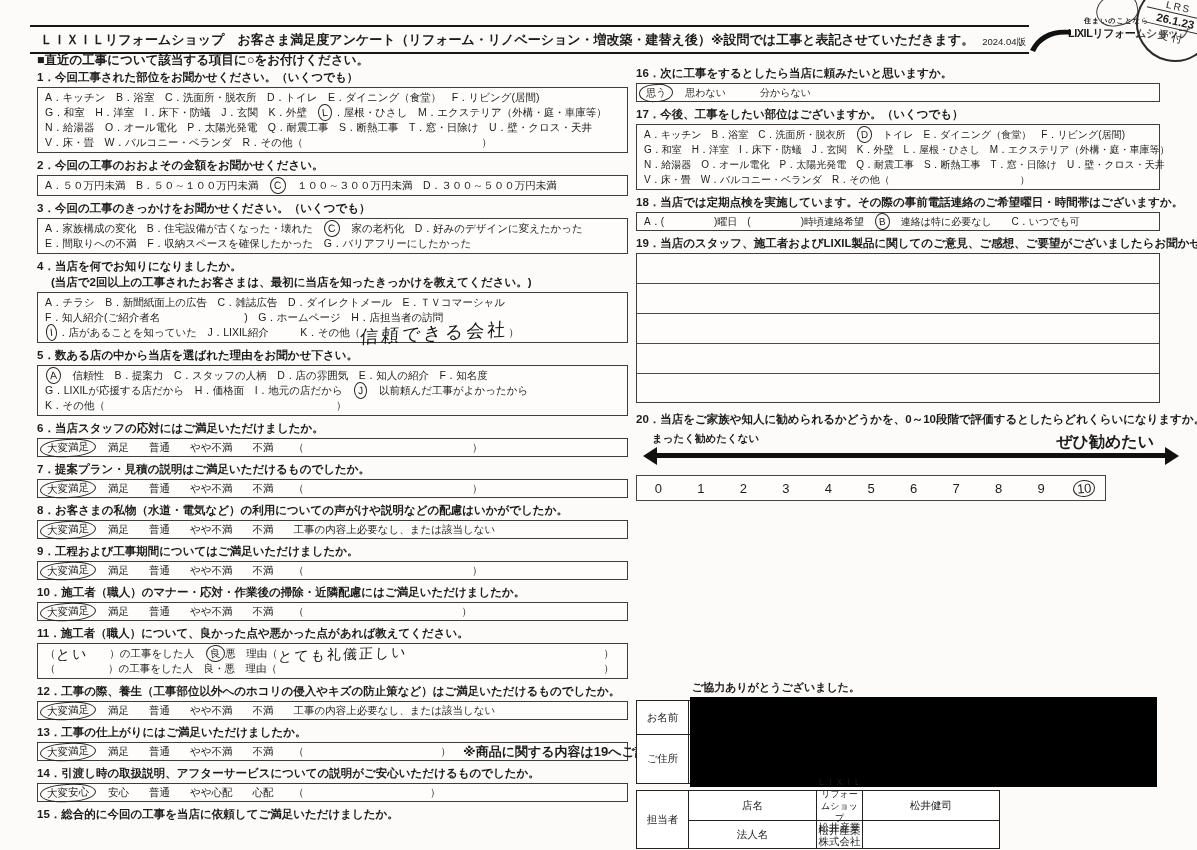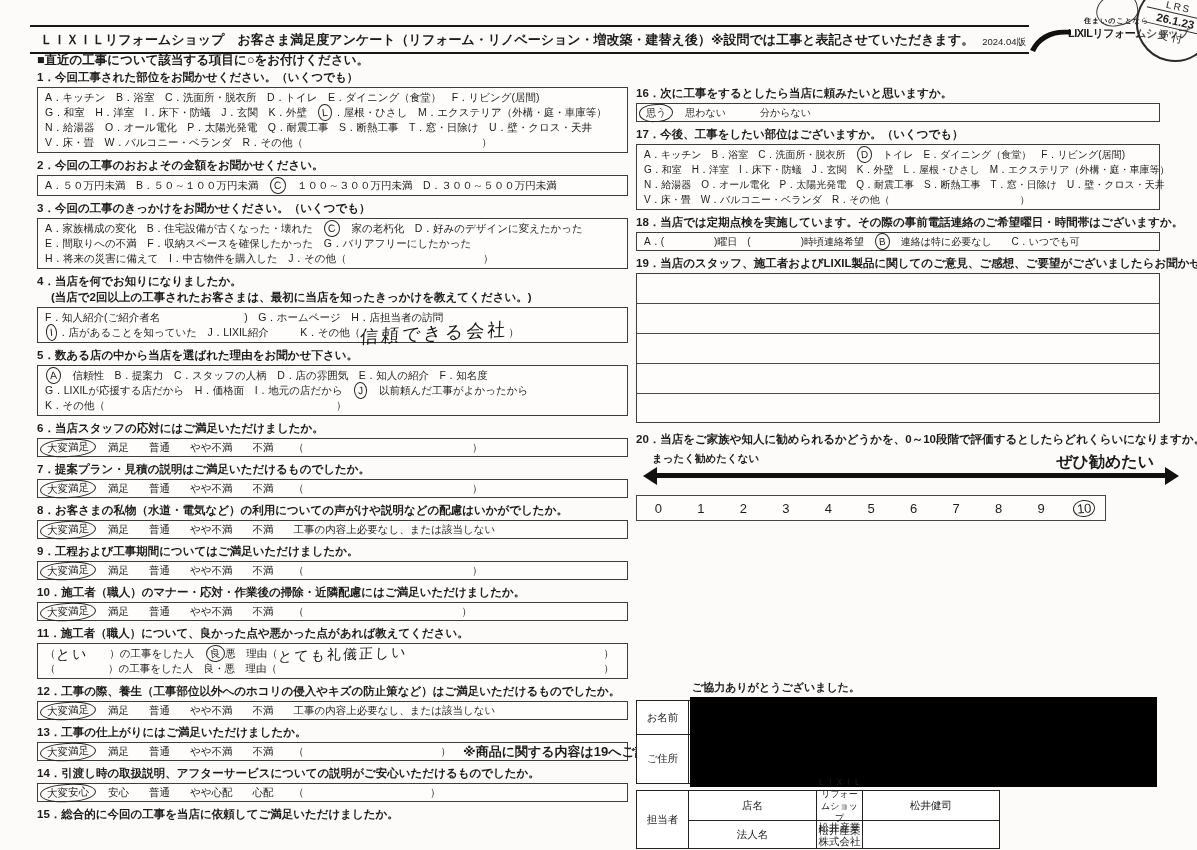--- a/index.html
+++ b/index.html
@@ -33,21 +33,21 @@
   .stamp .s3 { font-size: 11px; letter-spacing: 3px; }
   .bubble {
     position: absolute; left: 1096px; top: -6px; width: 42px; height: 32px;
     border: 1.5px solid #3a3a3a; border-radius: 58% 45% 60% 50% / 62% 55% 48% 55%;
     transform: rotate(-10deg); background: transparent;
   }
   .section-heading { position: absolute; left: 37px; top: 52px; font-size: 12.5px; font-weight: bold; }
 
   
   .col-left  { position: absolute; left: 37px; top: 70px; width: 591px; }
-  .col-right { position: absolute; left: 636px; top: 66px; width: 524px; margin-top: 20px; }
+  .col-right { position: absolute; left: 636px; top: 66px; width: 524px; }
 
   .q { margin-bottom: 5px; }
   .qtitle { font-size: 11.5px; font-weight: bold; white-space: nowrap; margin-bottom: 2px; }
   .qsub   { font-size: 11.5px; font-weight: bold; white-space: nowrap; margin: -1px 0 2px 14px; }
   .qbox {
     border: 1.5px solid #3d3d3d; padding: 2px 7px; font-size: 10.5px;
     line-height: 15px; white-space: nowrap; background: rgba(255,255,255,0.5);
   }
   .col-right .qbox { font-size: 10px; }
   .rating { height: 19px; display: flex; align-items: center; white-space: nowrap; }
@@ -156,28 +156,28 @@
       <div class="qbox">
         <div><span>A．５０万円未満　B．５０～１００万円未満　</span><span class="circ">C</span><span>　１００～３００万円未満　D．３００～５００万円未満</span></div>
       </div>
     </div>
 
     <div class="q">
       <div class="qtitle">3．今回の工事のきっかけをお聞かせください。（いくつでも）</div>
       <div class="qbox">
         <div><span>A．家族構成の変化　B．住宅設備が古くなった・壊れた　</span><span class="circ">C</span><span>　家の老朽化　D．好みのデザインに変えたかった</span></div>
         <div>E．間取りへの不満　F．収納スペースを確保したかった　G．バリアフリーにしたかった</div>
-        <div>H．将来の災害に備えて　I．中古物件を購入した　J．その他（　　　　　　　　　　　　　）</div>
       </div>
     </div>
 
     <div class="q">
       <div class="qtitle">4．当店を何でお知りになりましたか。</div>
       <div class="qsub">(当店で2回以上の工事されたお客さまは、最初に当店を知ったきっかけを教えてください。)</div>
       <div class="qbox">
+        <div>A．チラシ　B．新聞紙面上の広告　C．雑誌広告　D．ダイレクトメール　E．ＴＶコマーシャル</div>
         <div>F．知人紹介(ご紹介者名　　　　　　　　)　G．ホームページ　H．店担当者の訪問</div>
         <div><span class="circ">I</span><span>．店があることを知っていた　J．LIXIL紹介　　　K．その他（</span><span class="hw hw-big">信頼できる会社</span><span>）</span></div>
       </div>
     </div>
 
     <div class="q">
       <div class="qtitle">5．数ある店の中から当店を選ばれた理由をお聞かせ下さい。</div>
       <div class="qbox">
         <div><span class="circ">A</span><span>　信頼性　B．提案力　C．スタッフの人柄　D．店の雰囲気　E．知人の紹介　F．知名度</span></div>
         <div><span>G．LIXILが応援する店だから　H．価格面　I．地元の店だから　</span><span class="circ">J</span><span>　以前頼んだ工事がよかったから</span></div>

